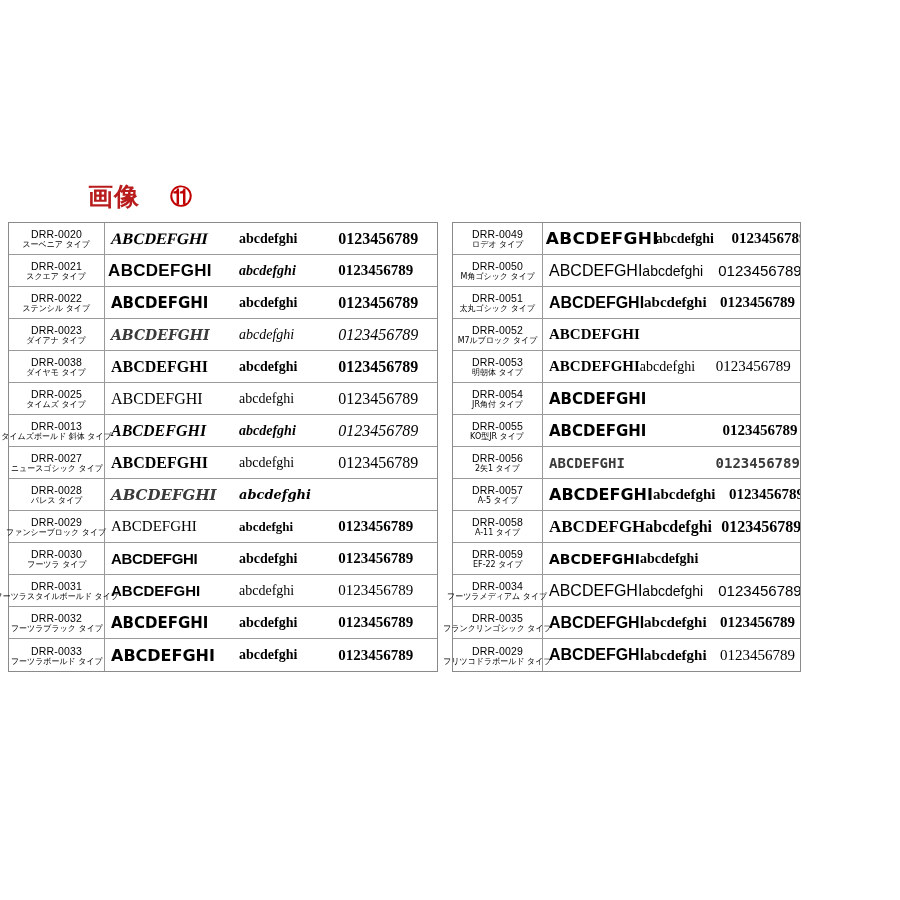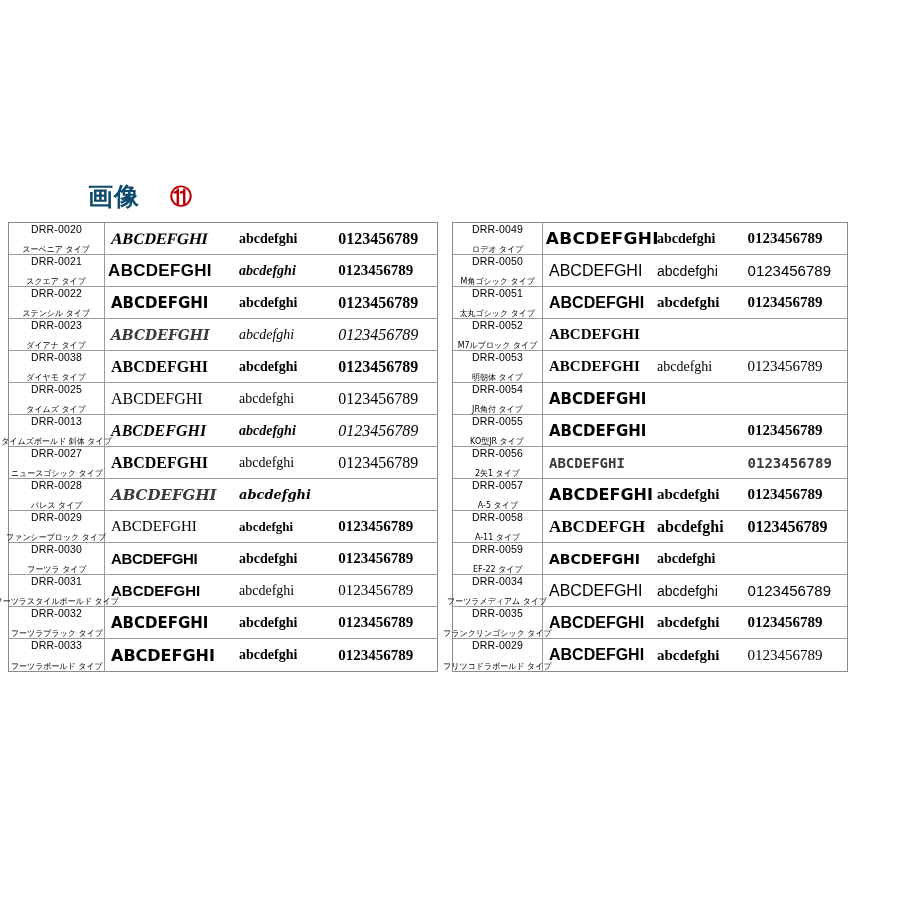--- a/index.html
+++ b/index.html
@@ -25,55 +25,55 @@
     left: 88px;
     top: 180px;
     display: flex;
     align-items: center;
     gap: 30px;
   }
   .header-title {
     font-family: "DejaVu Sans", sans-serif;
     font-size: 25px;
     font-weight: bold;
-    color: #0c4a6e;
+    color: #b91c1c;
     letter-spacing: 1px;
   }
   .header-num {
     font-family: "DejaVu Sans", sans-serif;
     font-size: 22px;
     font-weight: bold;
     color: #c00000;
   }
 
   
   .table-wrap {
     position: absolute;
     border: 1px solid #8a8a8a;
     background: #fff;
   }
   .table-wrap.left  { left: 8px;   top: 222px; width: 430px; }
-  .table-wrap.right { left: 452px; top: 222px; width: 396px; }
+  .table-wrap.right { left: 452px; top: 222px; width: 349px; }
 
   .frow {
     display: flex;
     align-items: stretch;
     border-bottom: 1px solid #9a9a9a;
     height: 32px;
     background: #fff;
   }
   .frow:last-child { border-bottom: none; }
 
   .code-cell {
     width: 96px;
     flex: 0 0 96px;
     border-right: 1px solid #9a9a9a;
     display: flex;
     flex-direction: column;
-    justify-content: space-between;
+    justify-content: center;
     align-items: center;
     padding: 1px 2px 0 2px;
     line-height: 1.05;
   }
   .right .code-cell { width: 90px; flex: 0 0 90px; }
 
   .code-id {
     font-family: "Liberation Sans", sans-serif;
     font-size: 10.5px;
     color: #000;

